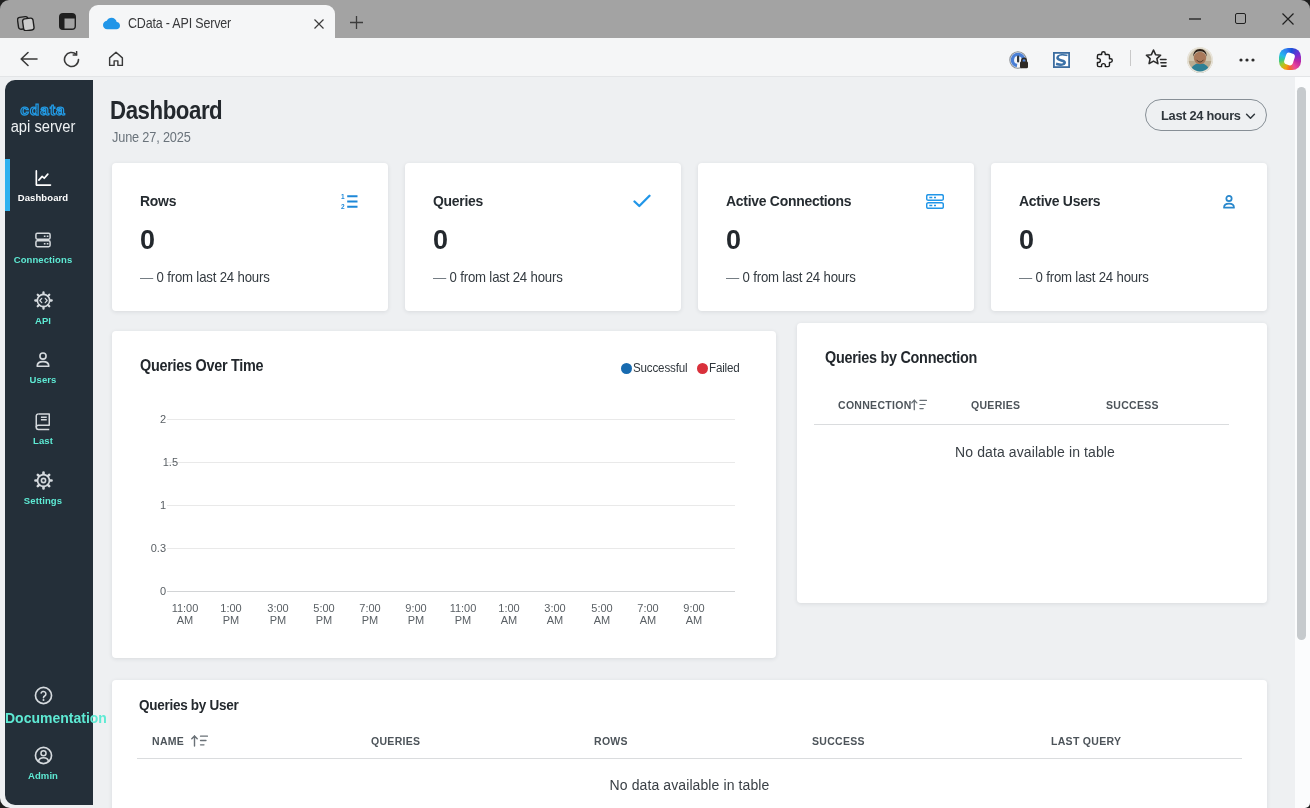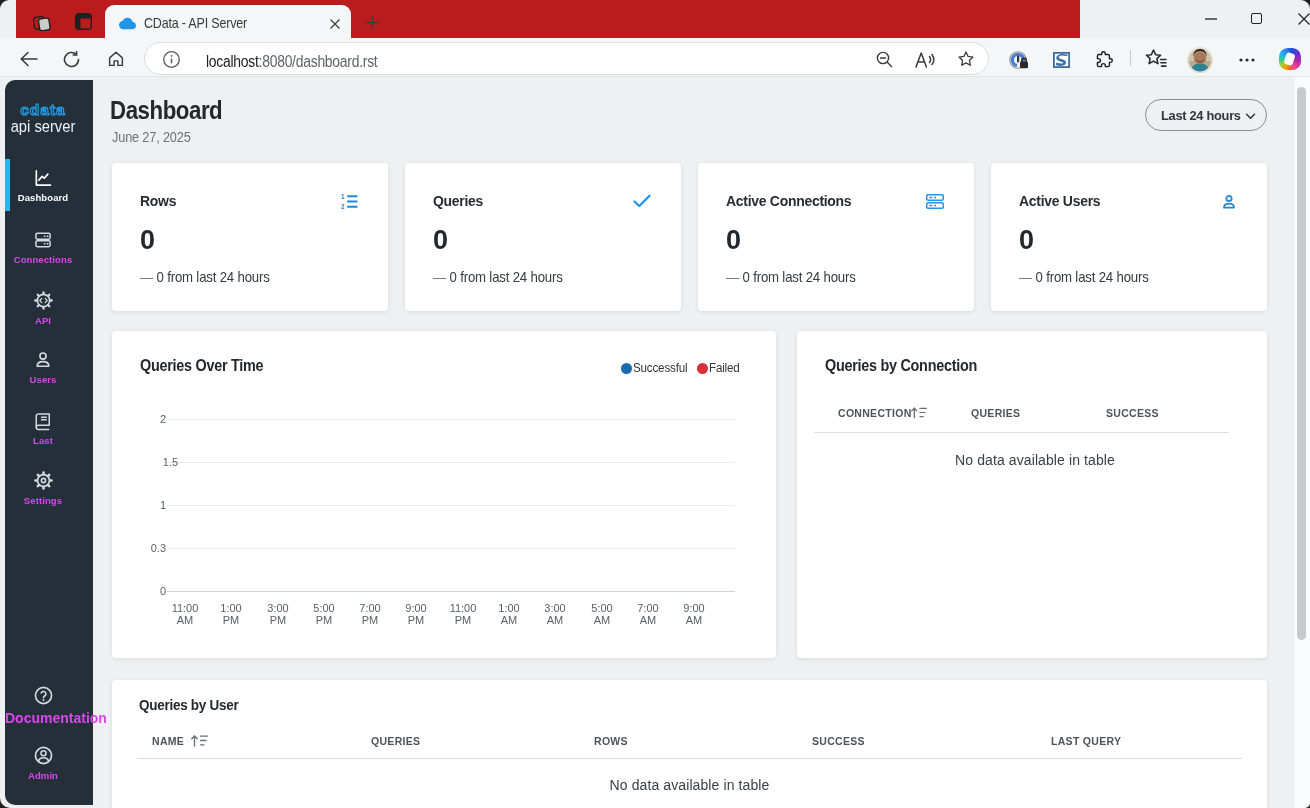--- a/index.html
+++ b/index.html
@@ -1,30 +1,30 @@
 <!DOCTYPE html>
 <html><head>
 <meta charset="utf-8">
 <style>
   * { margin:0; padding:0; box-sizing:border-box; }
   html,body { width:1310px; height:808px; overflow:hidden; font-family:"Liberation Sans", sans-serif; }
   body { position:relative; background:#eef0f2; }
   .abs { position:absolute; }
   
-  #tabstrip { left:16px; top:0; width:1064px; height:38px; background:#b91c1c; }
+  #tabstrip { left:0; top:0; width:1310px; height:38px; background:#a3a3a3; }
   #tab { left:89px; top:5px; width:246px; height:33px; background:#f5f6f7; border-radius:9px 9px 0 0; }
   #tabtitle { left:39px; top:9.5px; font-size:14.5px; color:#38393b; letter-spacing:-0.2px; transform:scaleX(0.86); transform-origin:left top; }
   #navbar { left:0; top:38px; width:1310px; height:39px; background:#f5f6f7; border-bottom:1px solid #e3e5e7; }
   #urlpill { left:144px; top:3.5px; width:845px; height:33px; background:#ffffff; border:1px solid #dadcde; border-radius:17px; }
   #urltext { left:61px; top:10px; font-size:16px; color:#202124; letter-spacing:-0.3px; transform:scaleX(0.87); transform-origin:left top; }
   #urltext span { color:#5f6368; }
   
   #page { left:0; top:77px; width:1310px; height:731px; background:#eef0f2; }
   #sidebar { left:5px; top:3px; width:88px; height:725px; background:#242f39; border-radius:10px 0 0 10px; }
-  .sitem { position:absolute; left:0; width:76px; text-align:center; color:#d946ef; } .sitem svg { display:block; margin:0 auto; }
+  .sitem { position:absolute; left:0; width:76px; text-align:center; color:#5eead4; } .sitem svg { display:block; margin:0 auto; }
   .sitem .lbl { font-size:9.5px; font-weight:bold; margin-top:4px; letter-spacing:0.1px;}
   .sitem.active { color:#ffffff; }
   #actbar { left:0px; top:79px; width:4.5px; height:52px; background:#2fb1ef; }
   #logo1 { left:0; top:21px; width:76px; text-align:center; color:rgba(36,47,57,0); -webkit-text-stroke:1.25px #2299e2; font-size:15.5px; font-weight:bold; letter-spacing:1px; }
   #logo2 { left:0; top:38px; width:76px; text-align:center; color:#eef1f3; font-size:16px; letter-spacing:0px; transform:scaleX(0.92); transform-origin:center top; }
   
   h1 { left:110px; top:18px; font-size:26px; font-weight:bold; color:#23282d; position:absolute; letter-spacing:-0.5px; transform:scaleX(0.855); transform-origin:left top; }
   #date { left:112px; top:51px; font-size:15px; color:#6a737b; letter-spacing:-0.2px; transform:scaleX(0.85); transform-origin:left top; }
   #rangepill { left:1145px; top:22px; width:122px; height:32px; border:1px solid #878f96; border-radius:16px; background:transparent; }
   #rangepill .t { position:absolute; left:15px; top:8px; font-size:13.5px; color:#2f363c; font-weight:bold; letter-spacing:-0.3px; transform:scaleX(0.95); transform-origin:left top;}
@@ -85,43 +85,20 @@
   <svg class="abs" style="left:20px; top:13px;" width="18" height="16" viewBox="0 0 18 16" fill="none" stroke="#3a3a3a" stroke-width="1.6" stroke-linecap="round" stroke-linejoin="round">
       <path d="M17 8 H1.5 M8 1.5 L1.2 8 L8 14.5"></path>
     </svg>
   <svg class="abs" style="left:63px; top:13px;" width="17" height="17" viewBox="0 0 17 17" fill="none" stroke="#3a3a3a" stroke-width="1.6" stroke-linecap="round">
       <path d="M15.5 8.5 a7 7 0 1 1 -2.2-5.1"></path>
       <path d="M13.6 0.6 v3.4 h-3.4" stroke-width="1.5"></path>
     </svg>
   <svg class="abs" style="left:107px; top:12px;" width="18" height="18" viewBox="0 0 24 24" fill="none" stroke="#3a3a3a" stroke-width="1.9" stroke-linejoin="round">
       <path d="M3.5 10.5 L12 3 L20.5 10.5 V20.5 H14.5 V14.5 H9.5 V20.5 H3.5 Z"></path>
     </svg>
-  <div id="urlpill" class="abs">
-    <svg class="abs" style="left:18px; top:8.5px;" width="17" height="17" viewBox="0 0 17 17" fill="none">
-        <circle cx="8.5" cy="8.5" r="7.8" stroke="#5a5a5a" stroke-width="1.3"></circle>
-        <path d="M8.5 7.5 V12.3" stroke="#5a5a5a" stroke-width="1.5"></path>
-        <circle cx="8.5" cy="4.9" r="0.9" fill="#5a5a5a"></circle>
-      </svg>
-    <div id="urltext" class="abs">localhost<span>:8080/dashboard.rst</span></div>
-
-    <svg class="abs" style="left:731px; top:8px;" width="17" height="17" viewBox="0 0 17 17" fill="none" stroke="#3a3a3a" stroke-width="1.4" stroke-linecap="round">
-        <circle cx="7" cy="7" r="5.6"></circle>
-        <path d="M11.3 11.3 L15.5 15.5 M4.5 7 h5"></path>
-      </svg>
-
-    <svg class="abs" style="left:770px; top:8px;" width="20" height="17" viewBox="0 0 20 17" fill="none" stroke="#3a3a3a" stroke-width="1.5" stroke-linecap="round">
-        <path d="M1 16 L6.2 2 L11.4 16 M2.8 11 h6.8" stroke-linejoin="round"></path>
-        <path d="M14.5 5.5 a5 5 0 0 1 0 6"></path>
-        <path d="M17 3.5 a8.4 8.4 0 0 1 0 10"></path>
-      </svg>
-
-    <svg class="abs" style="left:812px; top:7px;" width="18" height="18" viewBox="0 0 24 24" fill="none" stroke="#3a3a3a" stroke-width="1.7" stroke-linejoin="round">
-        <path d="M12 2.6 L14.8 8.6 L21.3 9.4 L16.5 13.9 L17.8 20.4 L12 17.2 L6.2 20.4 L7.5 13.9 L2.7 9.4 L9.2 8.6 Z"></path>
-      </svg>
-  </div>
 
   <svg class="abs" style="left:1009px; top:13px;" width="19" height="19" viewBox="0 0 19 19" fill="none">
     <circle cx="9" cy="9" r="8.2" stroke="#8a8f94" stroke-width="1.1"></circle>
     <circle cx="9" cy="9" r="5.6" stroke="#4a7fd6" stroke-width="3.4" stroke-dasharray="28 8" transform="rotate(100 9 9)"></circle>
     <rect x="8" y="4.5" width="2.2" height="7" rx="1.1" fill="#30373d"></rect>
     <rect x="11" y="10.5" width="8" height="6.8" rx="1.4" fill="#2e2a26"></rect>
     <path d="M12.8 11 v-1.4 a2.2 2.2 0 0 1 4.4 0 V11" stroke="#2e2a26" stroke-width="1.6"></path>
   </svg>
 
   <svg class="abs" style="left:1053px; top:14px;" width="17" height="16" viewBox="0 0 17 16">
@@ -289,21 +266,21 @@
   </div>
 
   <div class="panel" id="chartpanel" style="left:112px; top:254px; width:664px; height:327px;">
     <div class="ptitle" style="left:28px; top:26px;">Queries Over Time</div>
     <div class="abs" style="left:508.5px; top:31.5px; width:11px; height:11px; border-radius:50%; background:#186bb0;"></div>
     <div class="abs" style="left:521px; top:30px; font-size:12.5px; color:#31383e; letter-spacing:-0.2px; transform:scaleX(0.93); transform-origin:left top;">Successful</div>
     <div class="abs" style="left:584.5px; top:31.5px; width:11px; height:11px; border-radius:50%; background:#d9303b;"></div>
     <div class="abs" style="left:597px; top:30px; font-size:12.5px; color:#31383e; letter-spacing:-0.2px; transform:scaleX(0.93); transform-origin:left top;">Failed</div>
   </div>
 
-  <div class="panel" style="left:797px; top:254px; width:470px; height:327px;">
+  <div class="panel" style="left:797px; top:246px; width:470px; height:280px;">
     <div class="ptitle" style="left:28px; top:26px;">Queries by Connection</div>
     <div class="thead" style="left:41px; top:76px;">CONNECTION</div>
     <div class="thead" style="left:174px; top:76px;">QUERIES</div>
     <div class="thead" style="left:309px; top:76px;">SUCCESS</div>
     <svg class="abs" style="left:114px; top:75px;" width="16" height="13" viewBox="0 0 17 13" fill="none" stroke="#6a7177" stroke-width="1.4" stroke-linecap="round">
         <path d="M3.5 12 V2 M3.5 2 L0.8 4.8 M3.5 2 L6.2 4.8"></path>
         <path d="M9.5 2.2 h7 M9.5 6.5 h5.5 M9.5 10.8 h3.5" stroke-width="1.3"></path>
       </svg>
     <div class="abs" style="left:17px; top:101px; width:415px; height:1px; background:#dadcde;"></div>
     <div class="nodata" style="left:28px; top:121px; width:420px; text-align:center;">No data available in table</div>

